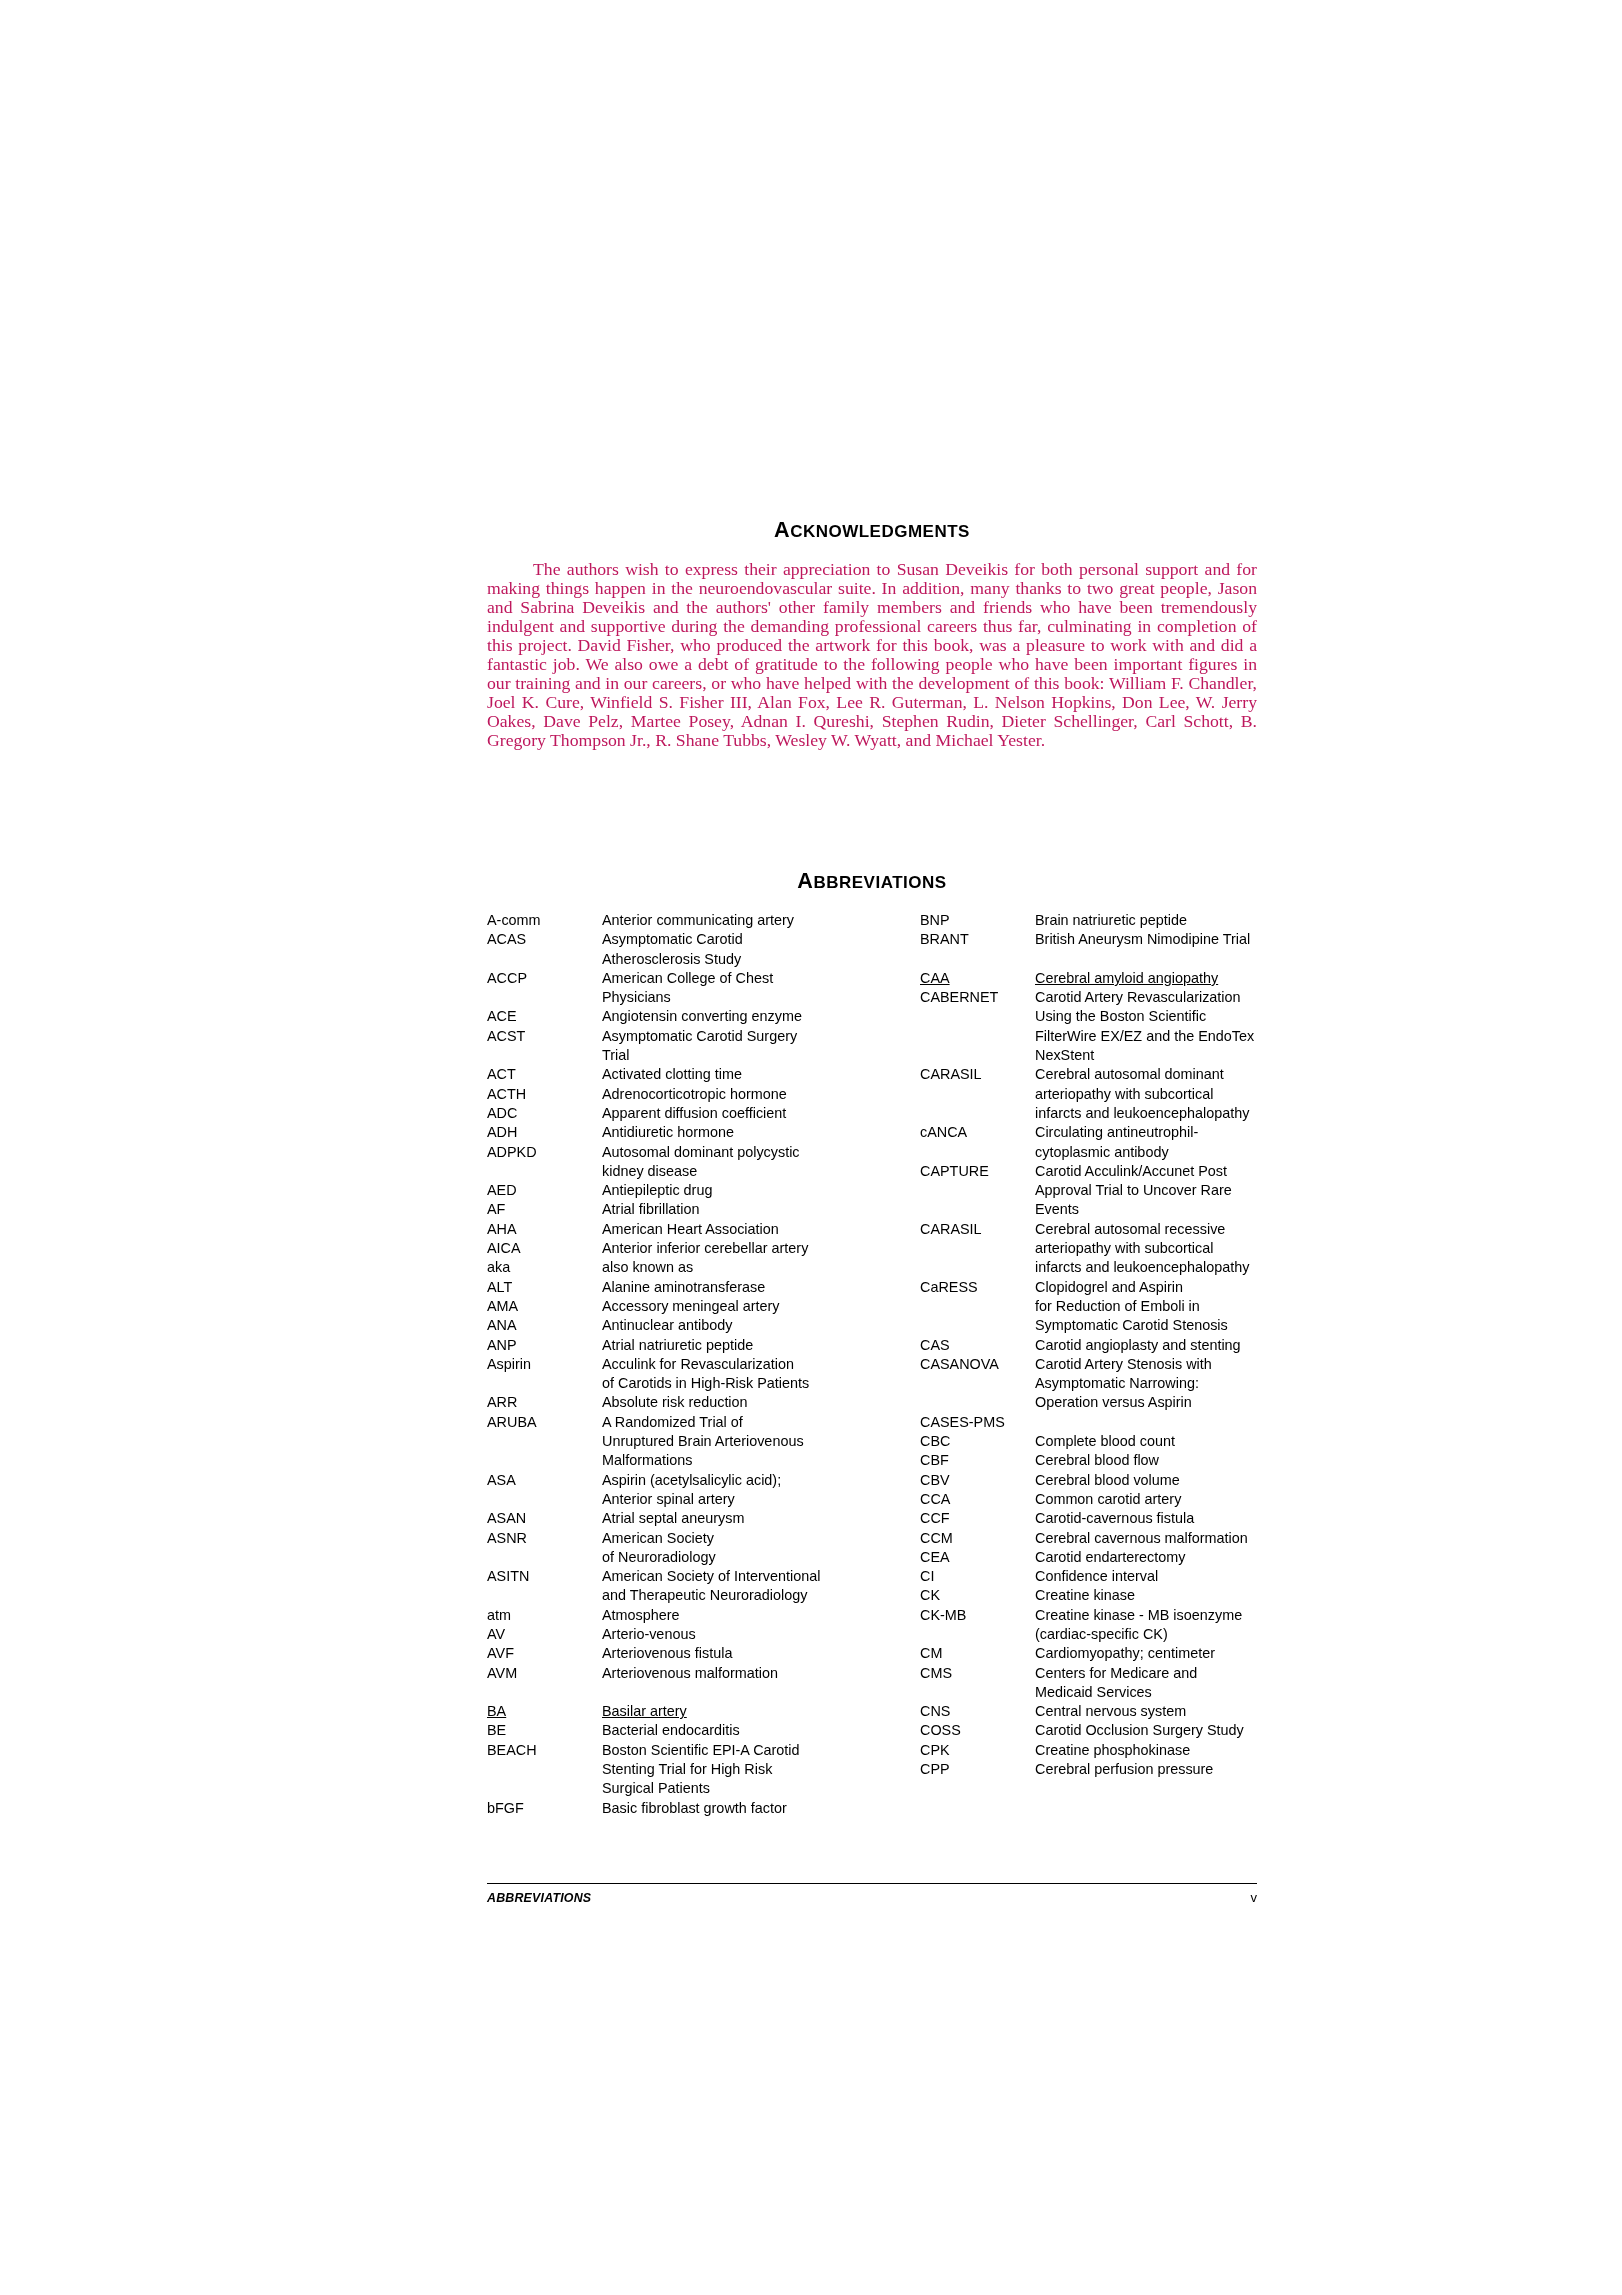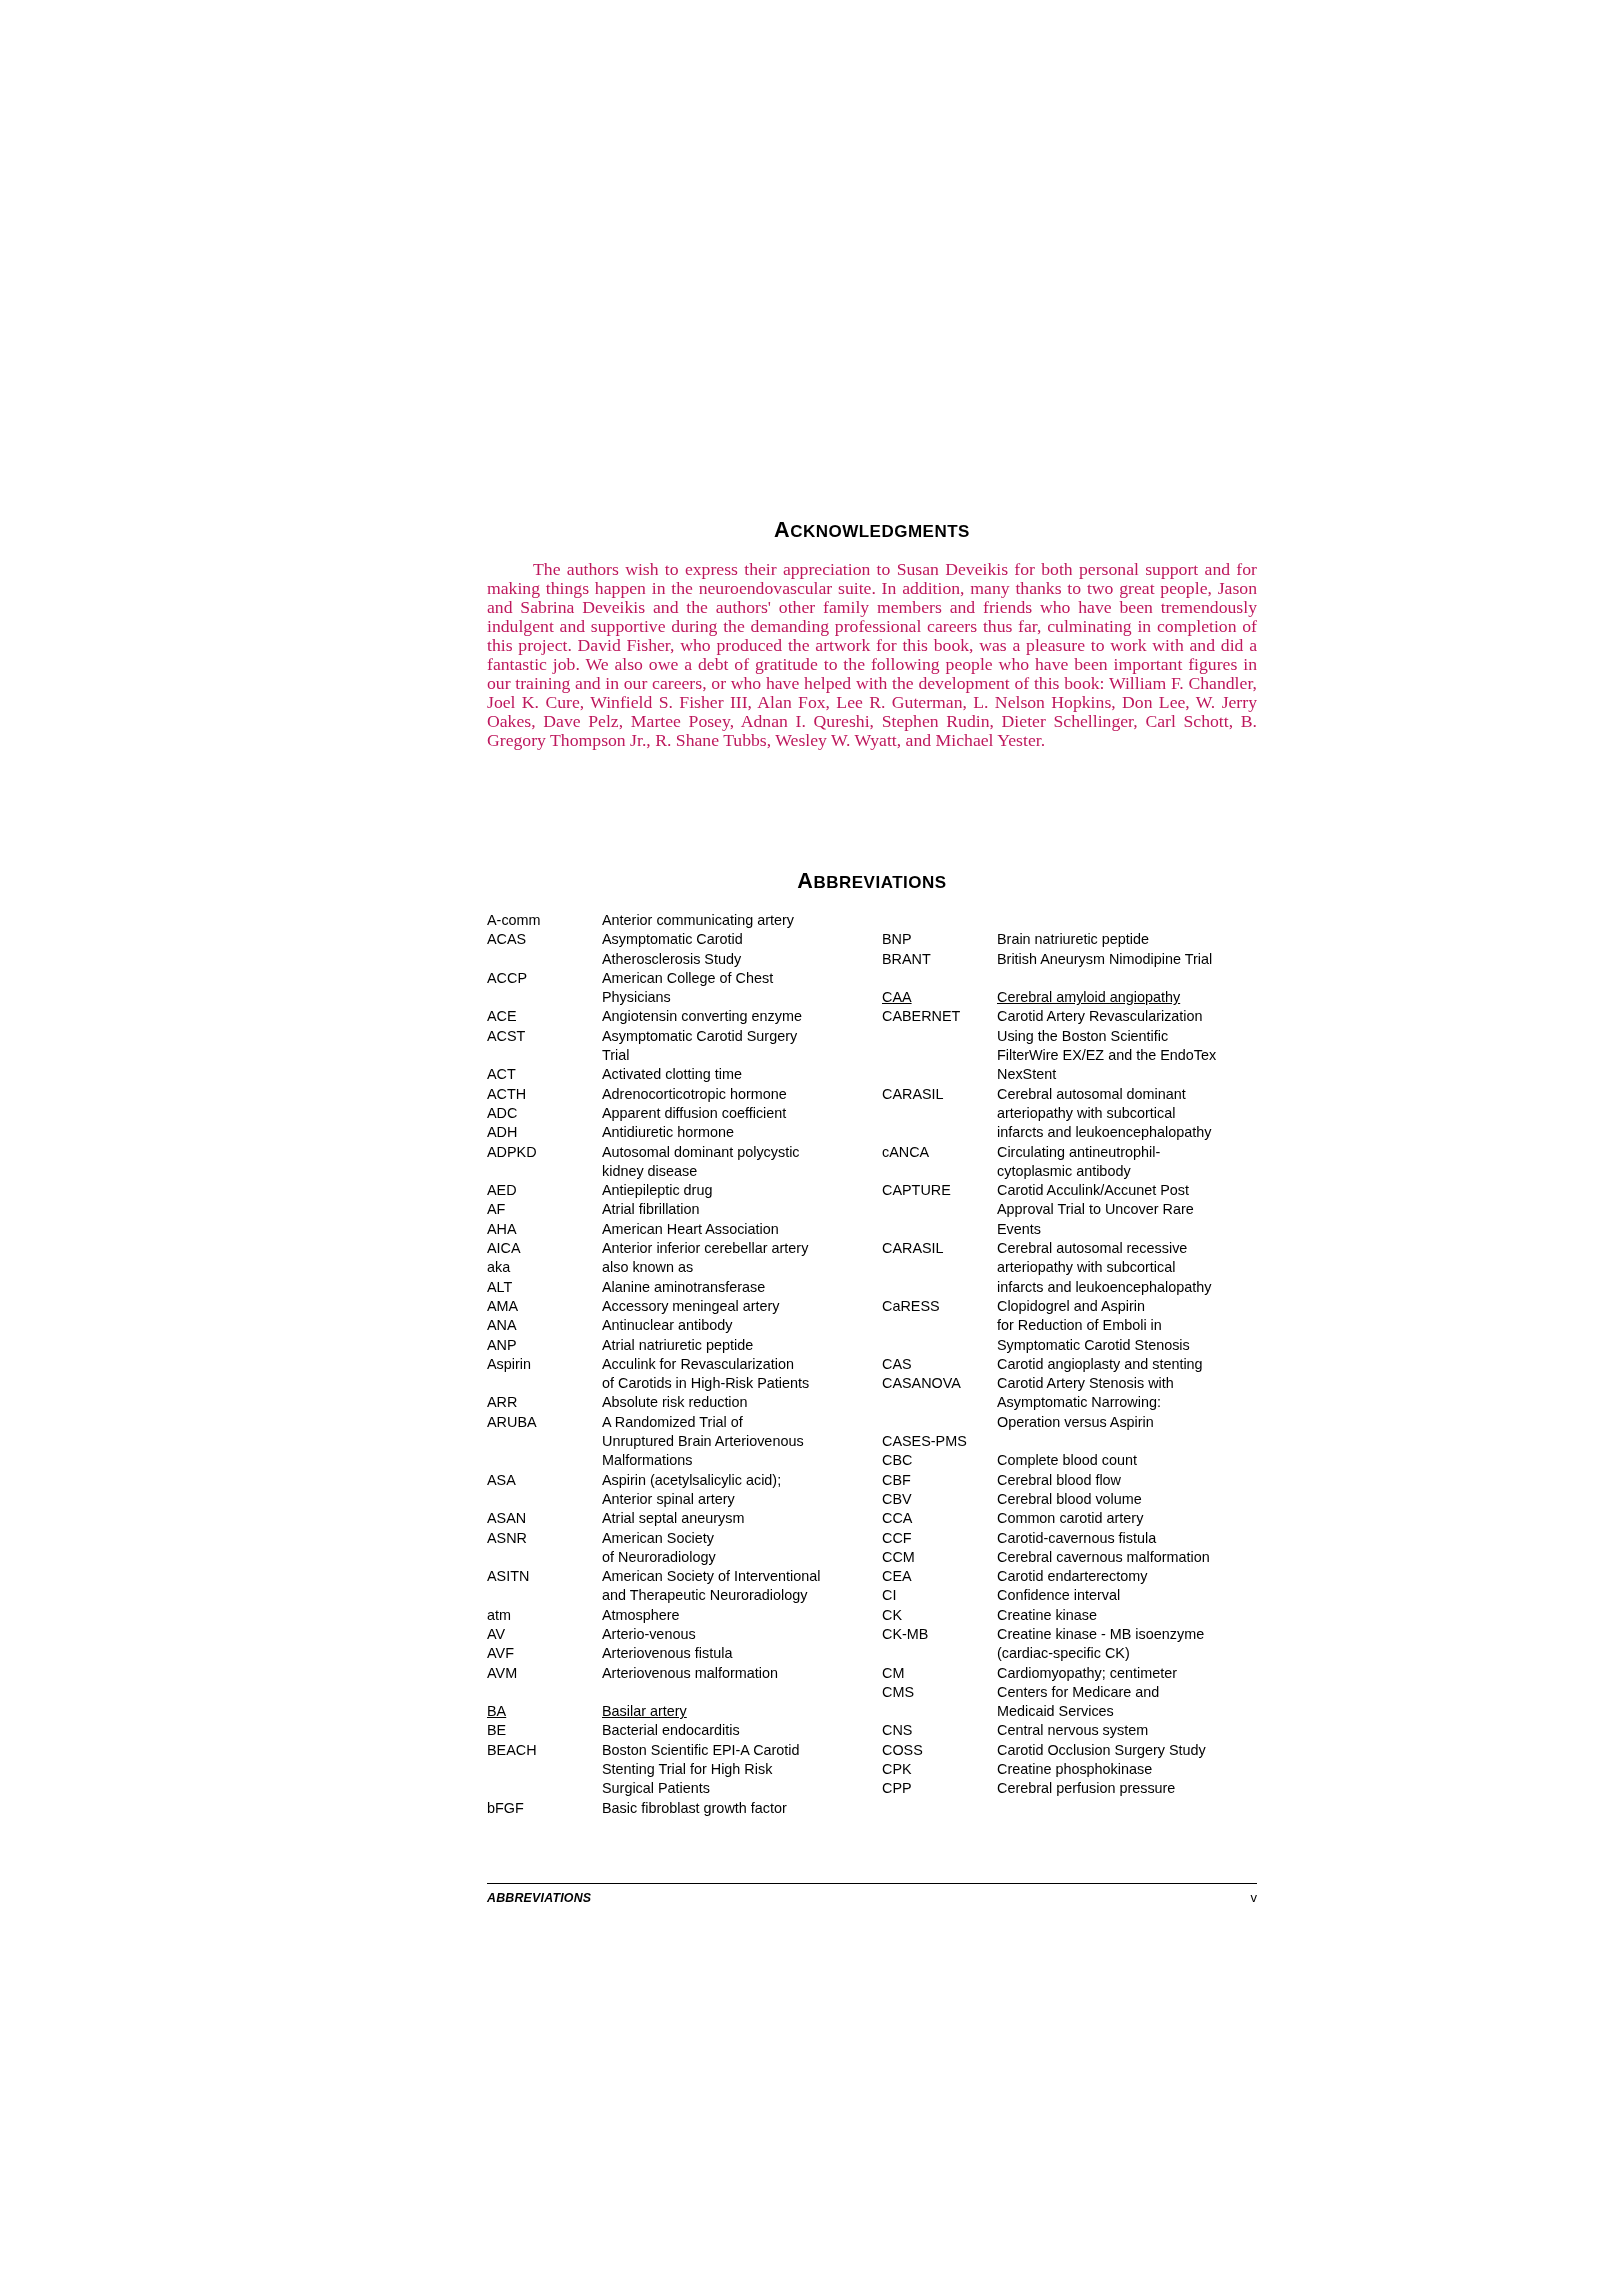--- a/index.html
+++ b/index.html
@@ -55,21 +55,22 @@
     text-align: justify;
     text-indent: 46px;
     color: #be185d;
   }
   .abbrev-columns {
     position: absolute;
     top: 882px;
     left: 0;
     width: 770px;
     display: flex;
-    align-items: center;
+    align-items: flex-start;
+    gap: 38px;
   }
   .col {
     font-family: "Liberation Sans", sans-serif;
     font-size: 14.4px;
     line-height: 19.3px;
     color: #000;
   }
   .col-left { flex: 0 0 395px; width: 395px; }
   .col-right { flex: 1; }
   .abbrev-row {

